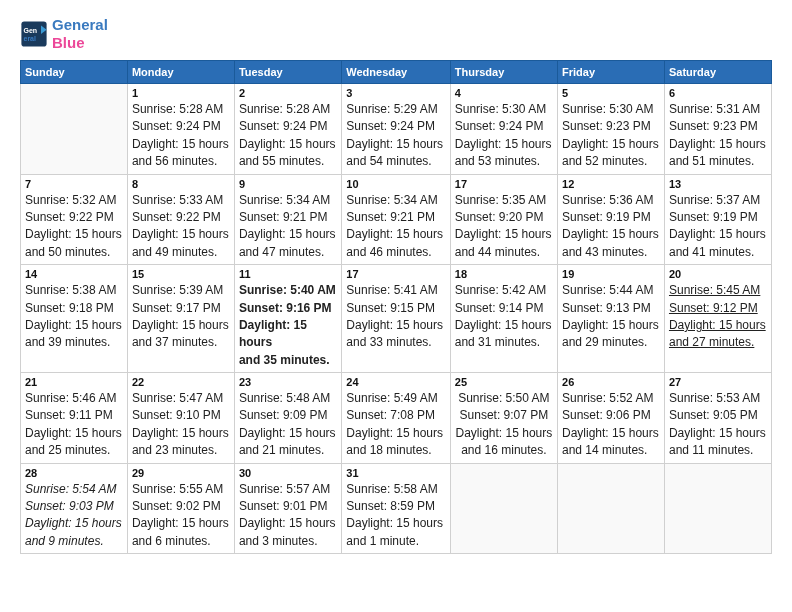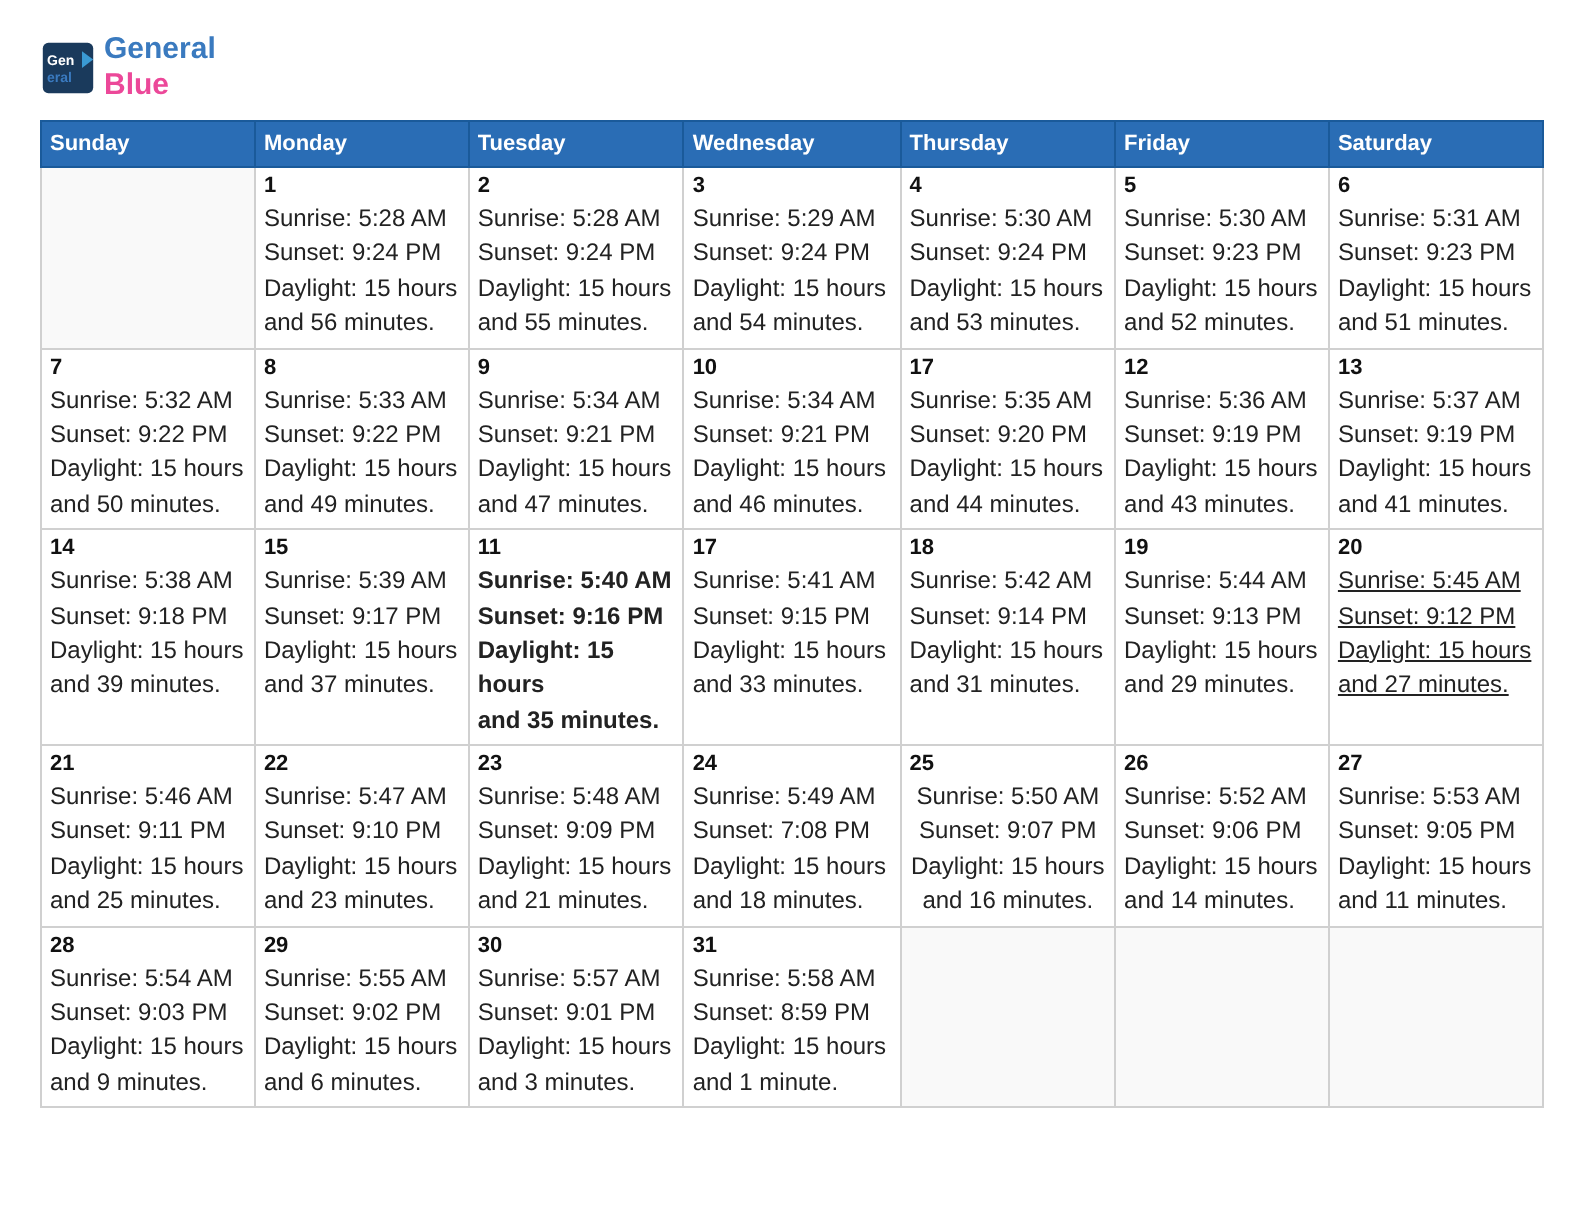--- a/index.html
+++ b/index.html
@@ -323,21 +323,21 @@
             <span class="day-number">27</span>
             <div class="day-info" style="white-space: pre-line;">Sunrise: 5:53 AM
 Sunset: 9:05 PM
 Daylight: 15 hours
 and 11 minutes.</div>
           </td>
         </tr>
         <tr>
           <td>
             <span class="day-number">28</span>
-            <div class="day-info" style="white-space: pre-line;">Sunrise: 5:54 AM
+            <div class="day-info" style="white-space: pre-line; font-style: italic;">Sunrise: 5:54 AM
 Sunset: 9:03 PM
 Daylight: 15 hours
 and 9 minutes.</div>
           </td>
           <td>
             <span class="day-number">29</span>
             <div class="day-info" style="white-space: pre-line;">Sunrise: 5:55 AM
 Sunset: 9:02 PM
 Daylight: 15 hours
 and 6 minutes.</div>

